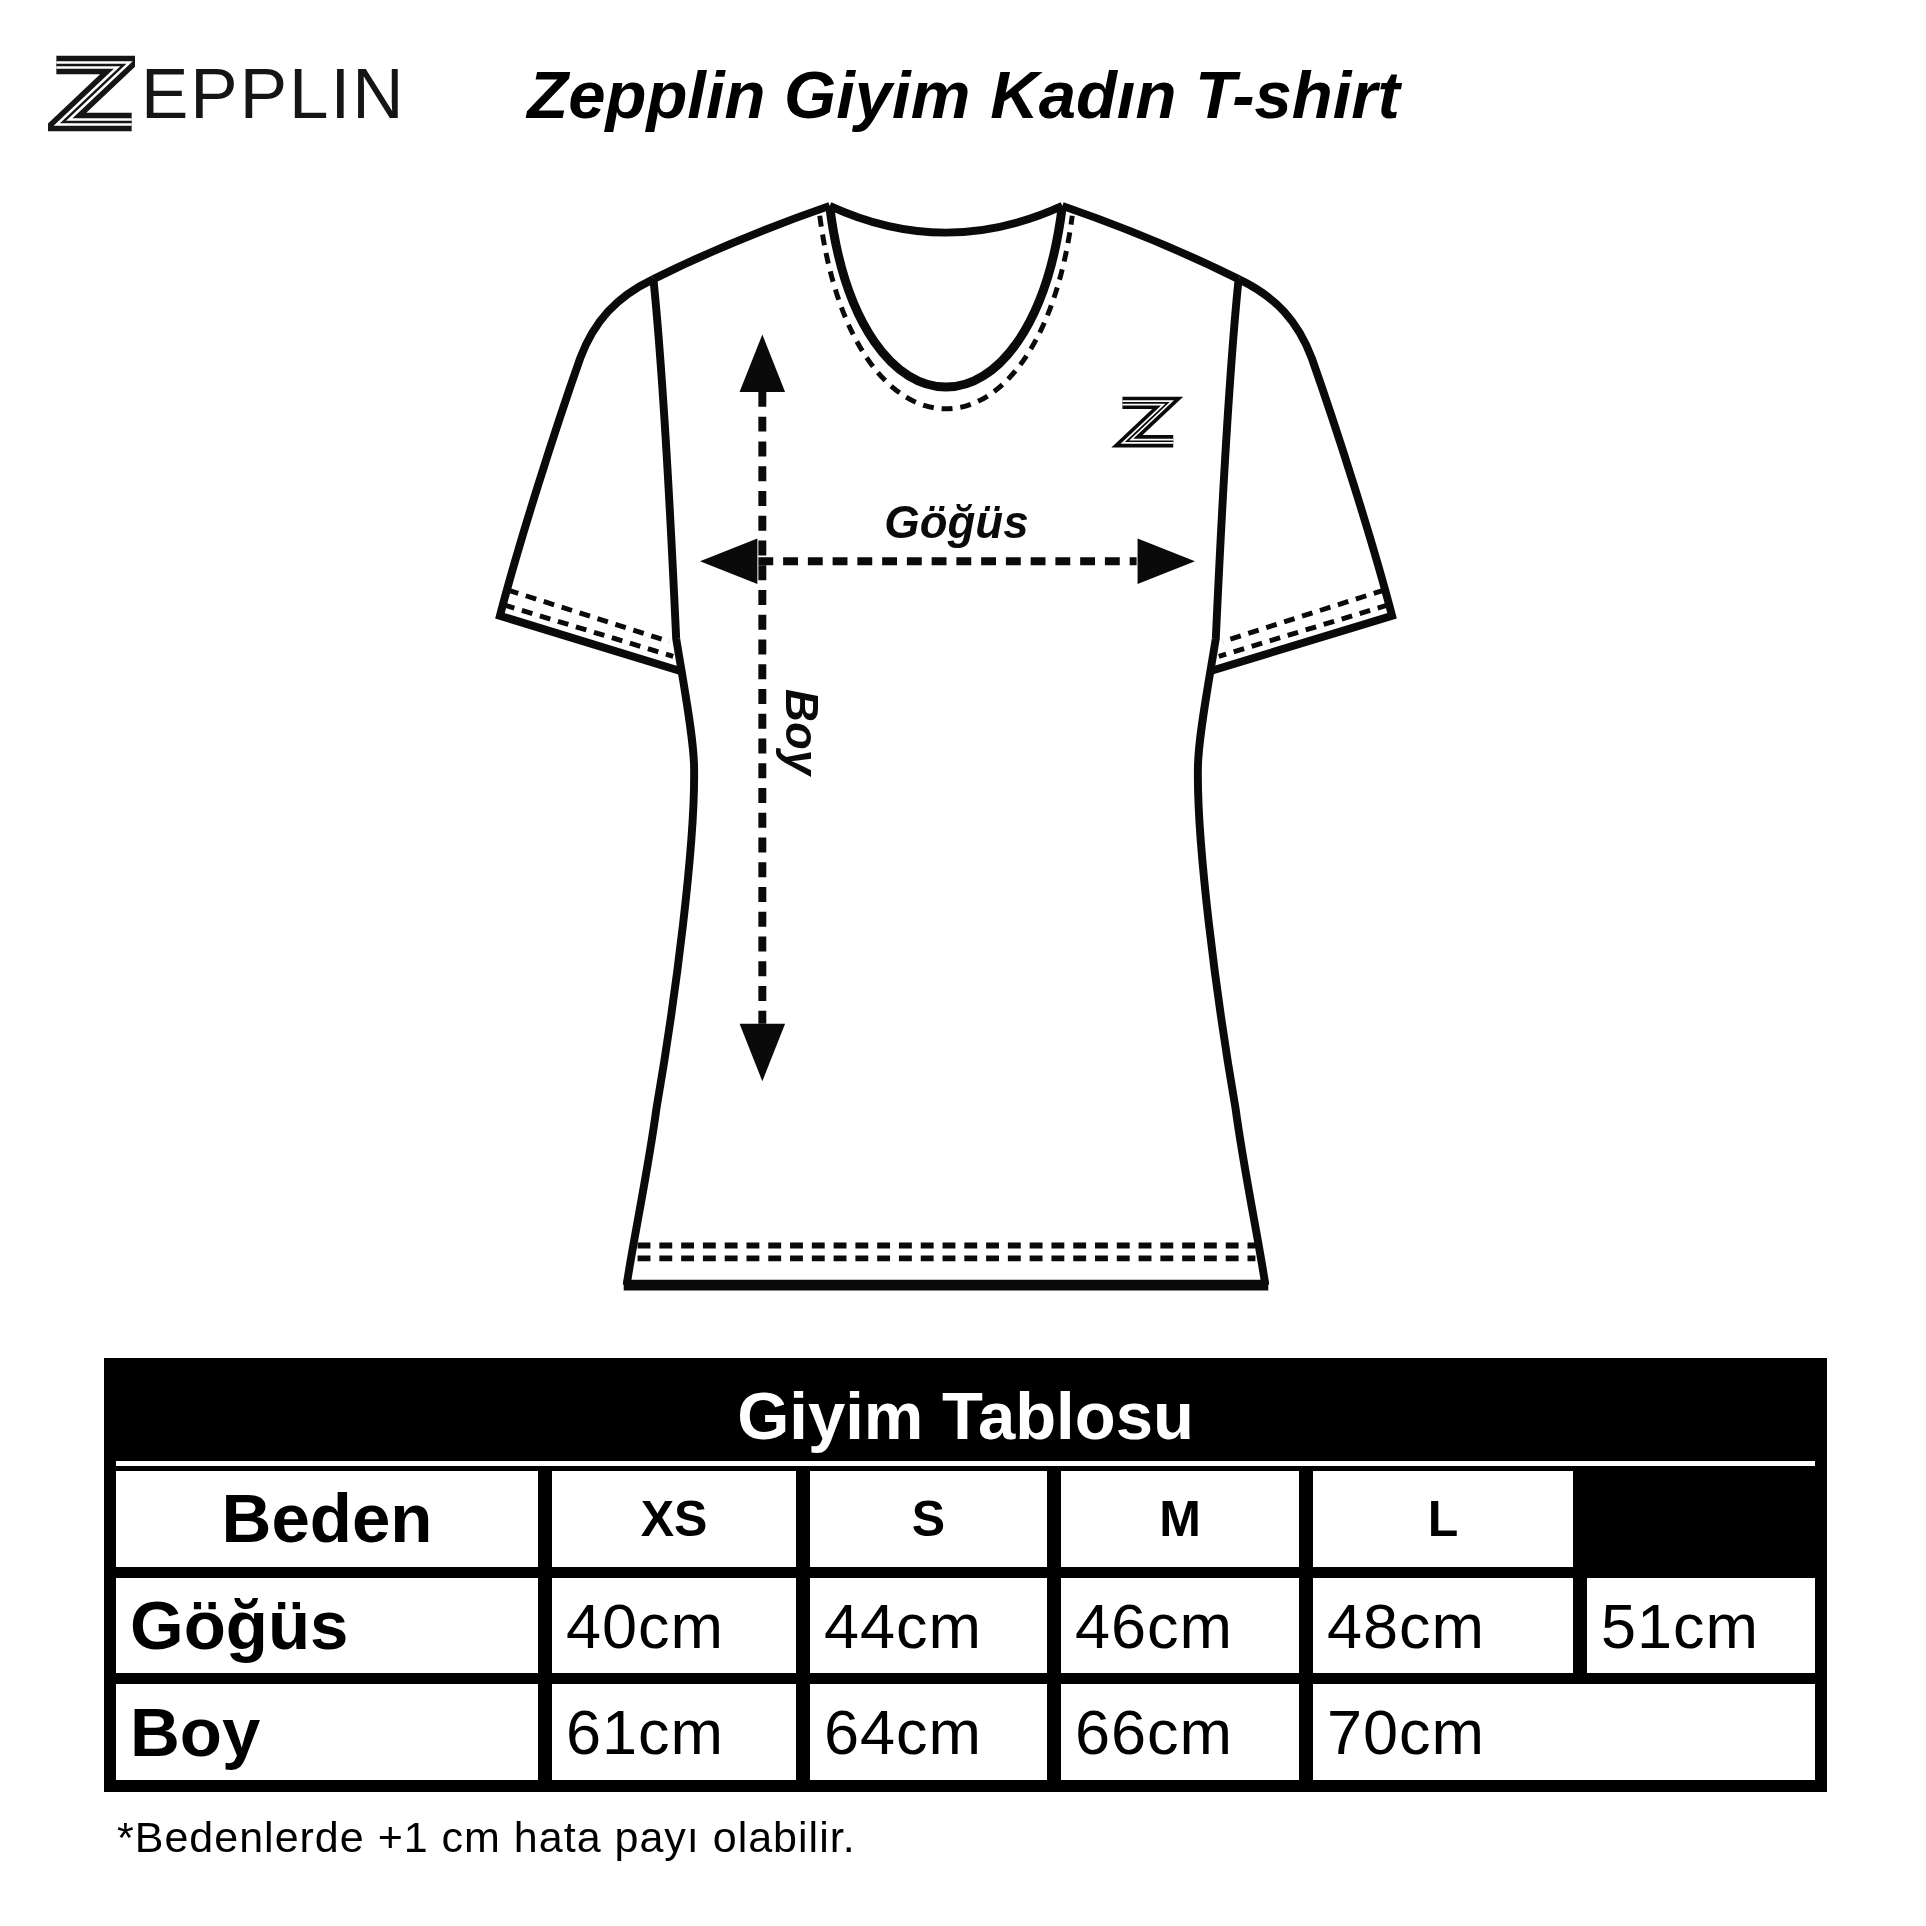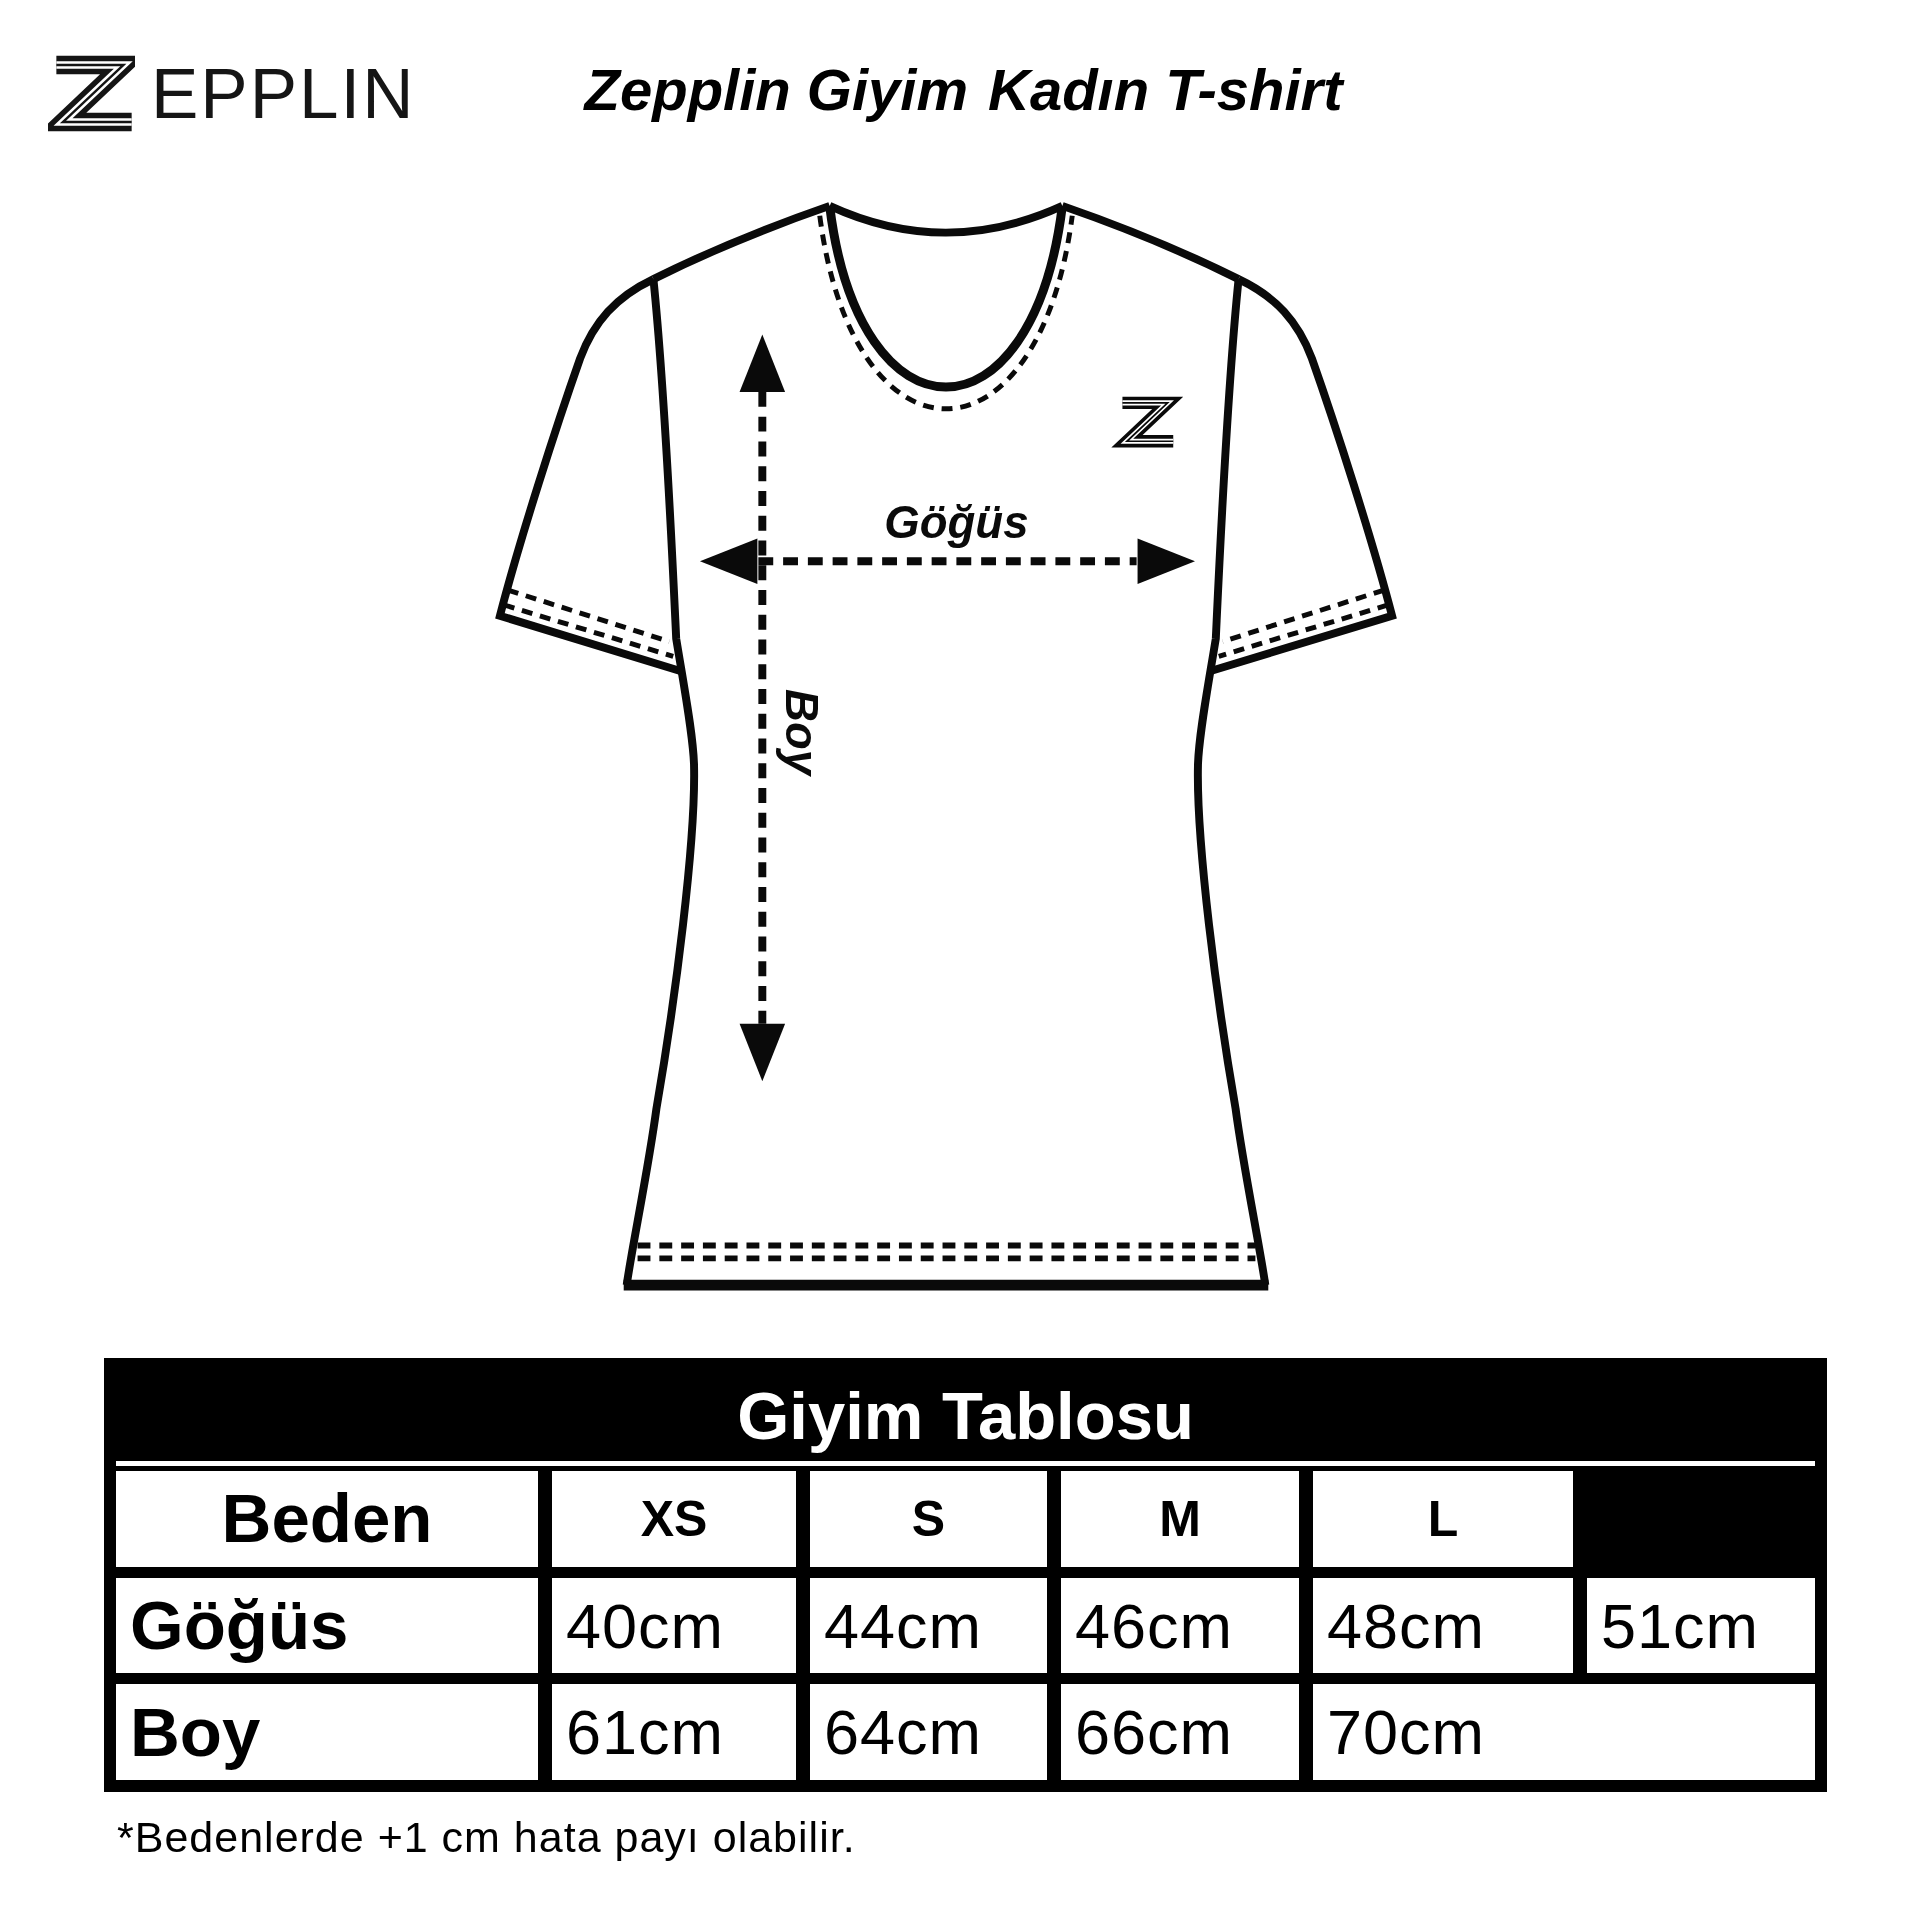--- a/index.html
+++ b/index.html
@@ -1,22 +1,22 @@
 <!DOCTYPE html>
 <html><head>
 <meta charset="utf-8">
 <style>
   html,body{margin:0;padding:0;background:#fff;}
   .page{position:relative;width:1927px;height:1927px;background:#ffffff;overflow:hidden;
         font-family:"Liberation Sans",sans-serif;color:#000;}
   
-  .brand{position:absolute;left:48px;top:46px;display:flex;align-items:center;gap:16px;}
+  .brand{position:absolute;left:48px;top:46px;display:flex;align-items:center;gap:6px;}
   .brand svg{display:block;}
   .brand-text{font-size:71px;font-weight:500;letter-spacing:2px;color:#151515;line-height:1;}
-  .title{position:absolute;left:0;right:0;top:61px;text-align:center;font-style:italic;font-size:58px;line-height:1;white-space:nowrap;}
+  .title{position:absolute;left:0;right:0;top:61px;text-align:center;font-style:italic;font-size:67px;line-height:1;white-space:nowrap;}
   .title .t-reg{font-weight:600;margin-right:20px;}
   .title .t-bold{font-weight:900;}
   
   .shirt-svg{position:absolute;left:391px;top:193px;width:1010px;height:1104px;}
   
   .size-table{position:absolute;left:104px;top:1358px;width:1723px;height:434px;background:#000;
               box-sizing:border-box;padding:12px;display:flex;flex-direction:column;}
   .tbl-title{height:91px;background:#000;color:#fff;display:flex;align-items:center;justify-content:center;
              font-size:67px;font-weight:700;border-bottom:5px solid #fff;flex:none;}
   .tbl-row{display:flex;gap:14px;margin-top:11px;flex:1;border-radius:10px;}

